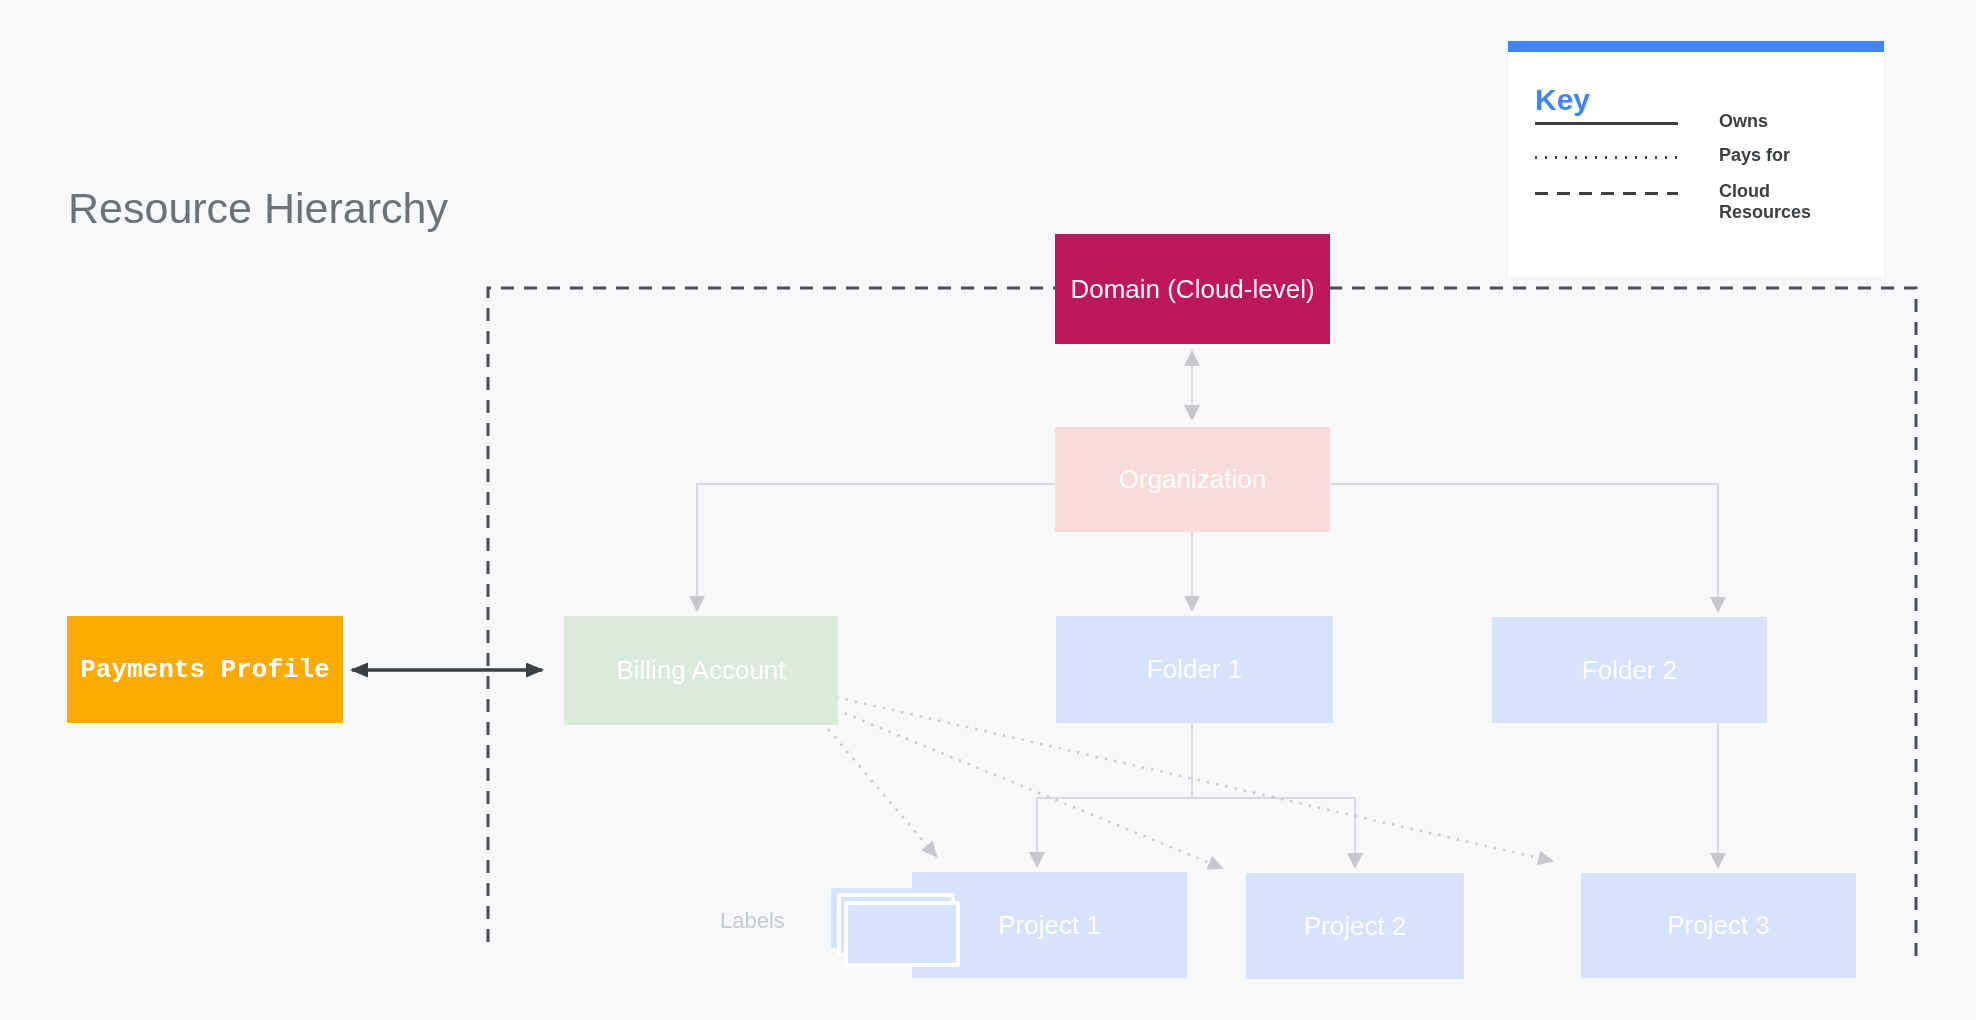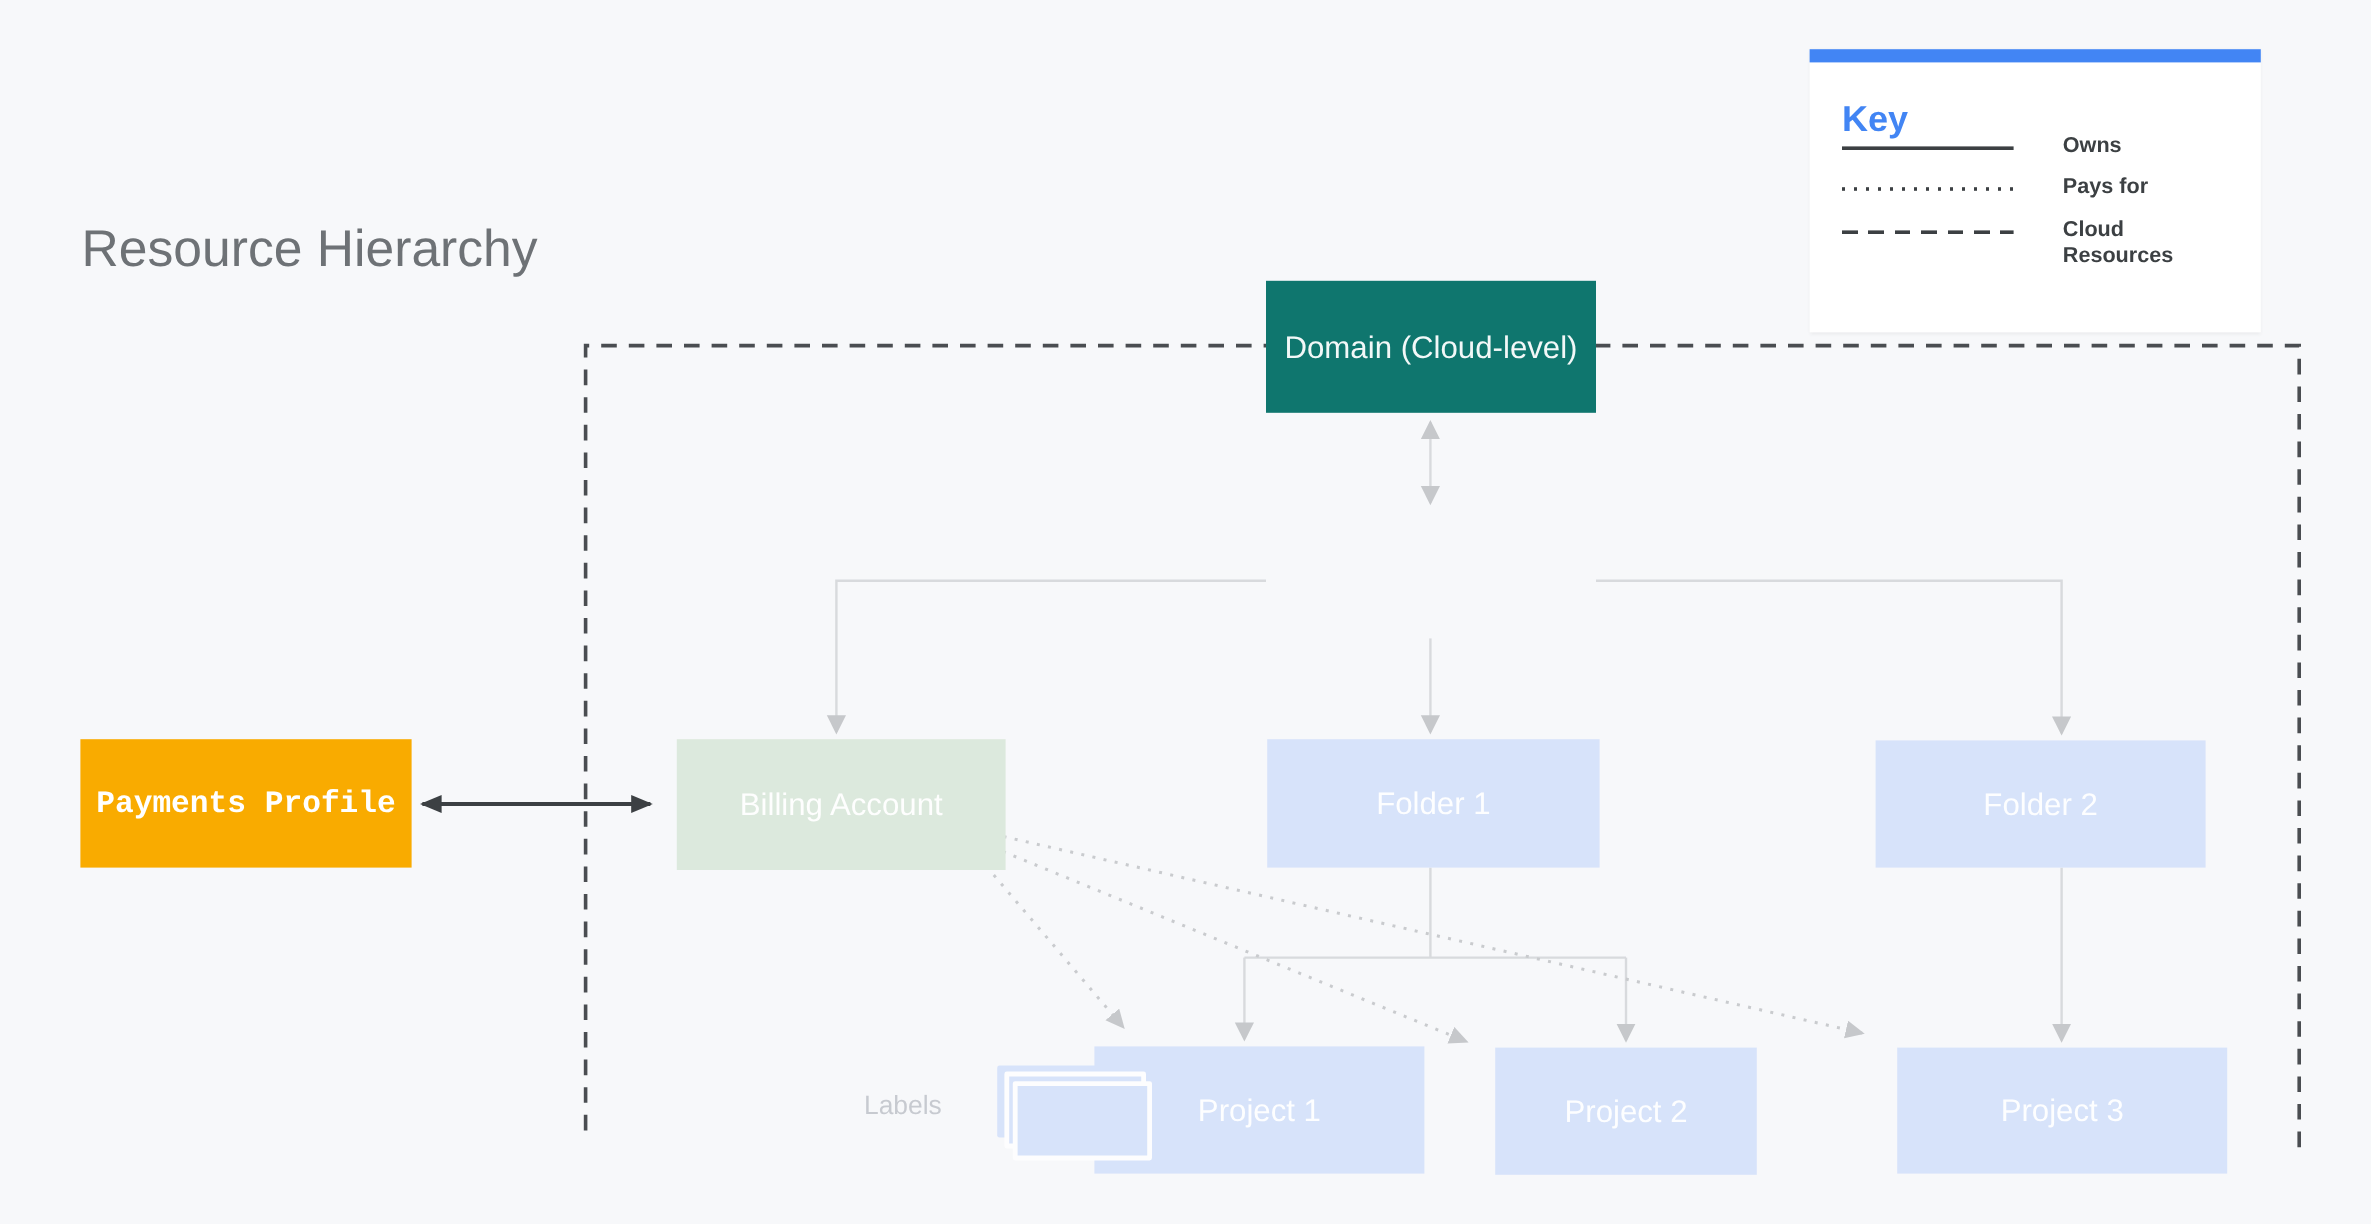--- a/index.html
+++ b/index.html
@@ -29,25 +29,25 @@
     position: absolute;
     display: flex;
     align-items: center;
     justify-content: center;
     font-size: 26px;
     font-weight: 400;
     color: rgba(255,255,255,0.95);
     z-index: 2;
     text-align: center;
   }
-  .node-domain        { left:1055px; top:234px; width:275px; height:110px; background:#0f766e; }
+  .node-domain        { left:1055px; top:234px; width:275px; height:110px; background:#be185d; }
   .node-organization  { left:1055px; top:427px; width:275px; height:105px; background:#F8DCDC; }
   .node-billing       { left:552px;  top:616px; width:274px; height:109px; background:#DCE9DD;margin-left:12px; }
   .node-folder1       { left:1056px; top:616px; width:277px; height:107px; background:#D7E3FA; }
-  .node-folder2       { left:1563px; top:617px; width:275px; height:106px; background:#D7E3FA; }
+  .node-folder2       { left:1492px; top:617px; width:275px; height:106px; background:#D7E3FA; }
   .node-project1      { left:912px;  top:872px; width:275px; height:106px; background:#D7E3FA; }
   .node-project2      { left:1246px; top:873px; width:218px; height:106px; background:#D7E3FA; }
   .node-project3      { left:1581px; top:873px; width:275px; height:105px; background:#D7E3FA; }
   .node-payments {
     left:67px; top:616px; width:276px; height:107px;
     background:#F9AB00; color:#FFFFFF; font-weight:700; z-index:2;font-family:Liberation Mono, monospace;
   }
   
   .labels-text {
     position:absolute; left:720px; top:908px;
@@ -115,20 +115,21 @@
     <line x1="1718" y1="723" x2="1718" y2="867" stroke="#D8DADD" stroke-width="2" marker-end="url(#mGray)"></line>
 
     <line x1="352" y1="670" x2="542" y2="670" stroke="#3C4043" stroke-width="3.5" marker-start="url(#mDark)" marker-end="url(#mDark)"></line>
 
     <line x1="822" y1="722" x2="936" y2="856" stroke="#C9CBCE" stroke-width="2.5" stroke-dasharray="2.5 7" marker-end="url(#mLight)"></line>
     <line x1="827" y1="706" x2="1222" y2="868" stroke="#C9CBCE" stroke-width="2.5" stroke-dasharray="2.5 7" marker-end="url(#mLight)"></line>
     <line x1="827" y1="695" x2="1552" y2="861" stroke="#C9CBCE" stroke-width="2.5" stroke-dasharray="2.5 7" marker-end="url(#mLight)"></line>
   </svg>
 
   <div class="node node-domain">Domain (Cloud-level)</div>
+  <div class="node node-organization">Organization</div>
   <div class="node node-billing">Billing Account</div>
   <div class="node node-folder1">Folder 1</div>
   <div class="node node-folder2">Folder 2</div>
   <div class="node node-project1">Project 1</div>
   <div class="node node-project2">Project 2</div>
   <div class="node node-project3">Project 3</div>
   <div class="node node-payments">Payments Profile</div>
 
   <div class="labels-text">Labels</div>
   <div class="labels-icon">

